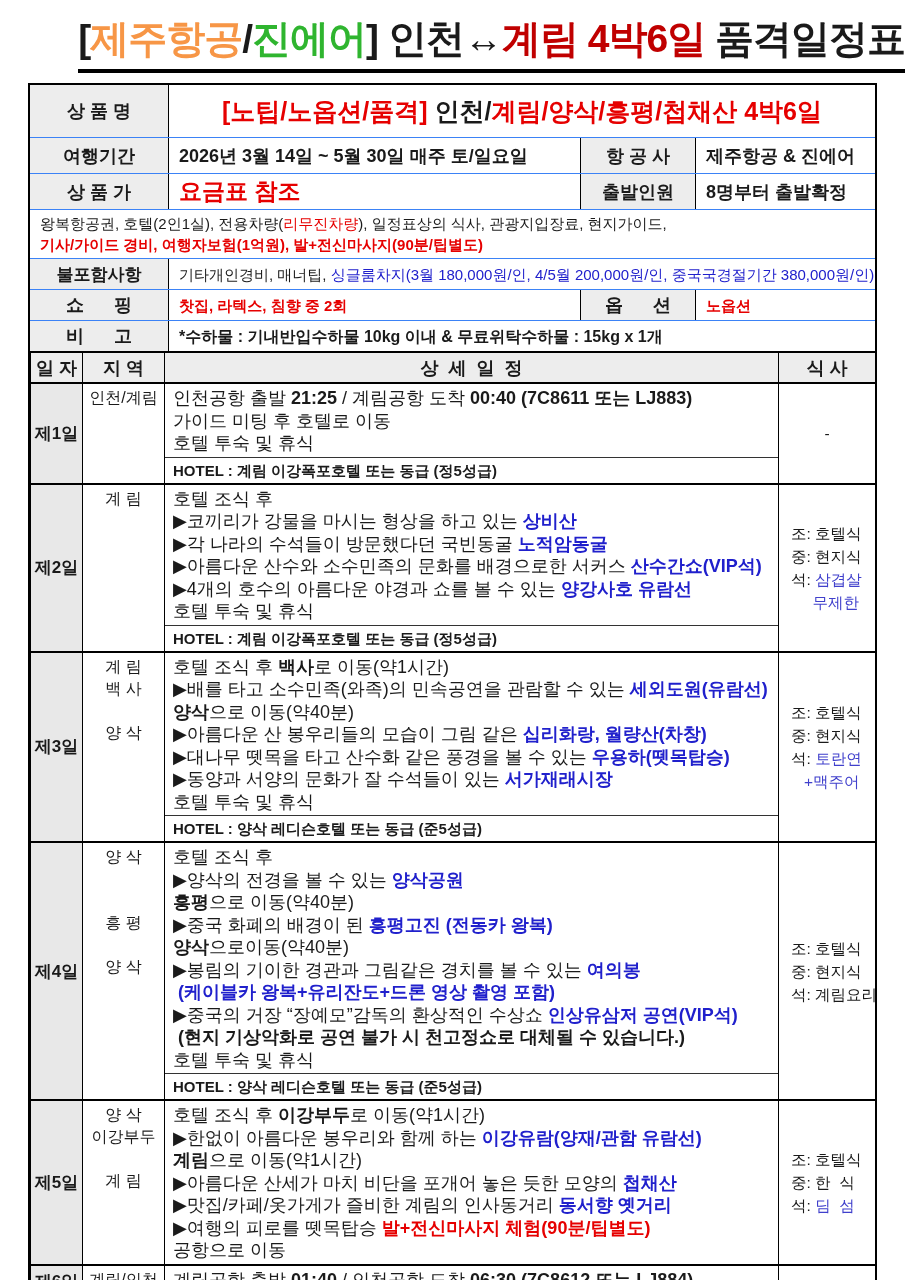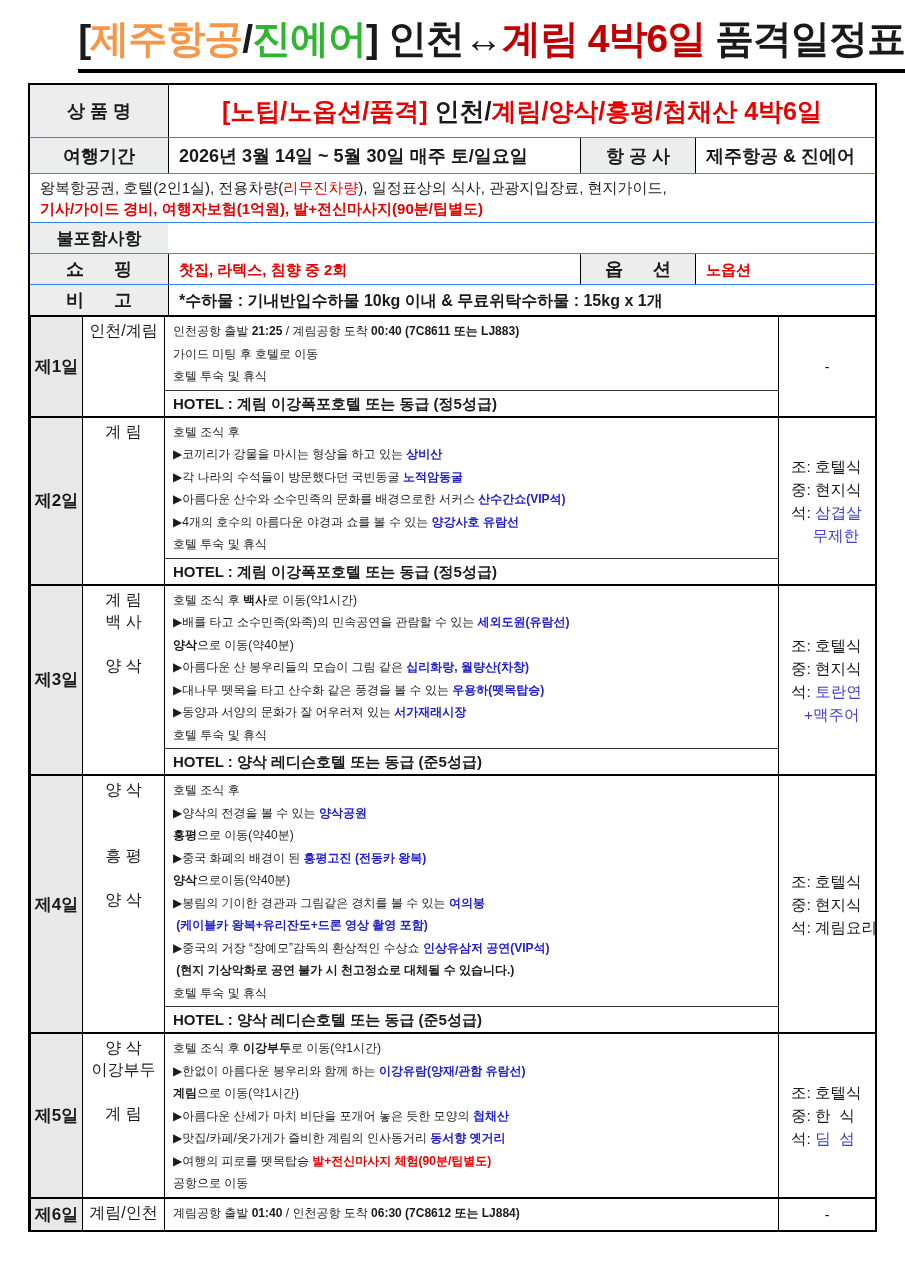--- a/index.html
+++ b/index.html
@@ -51,21 +51,21 @@
     display: grid; grid-template-columns: 52px 82px 614px 1fr;
     border-top: 2px solid #000; min-height: 31px;
   }
   .sch-header .cell { background: #ededed; font-weight: bold; font-size: 18px; align-items: center; white-space: pre; }
   .sch-row { display: grid; grid-template-columns: 52px 82px 614px 1fr; border-top: 2px solid #000; }
   .day-cell { background: #e8e8e8; font-weight: bold; font-size: 17px; align-items: center; padding: 2px 2px; }
   .region-cell { justify-content: flex-start; align-items: center; padding: 3px 2px; font-size: 16px; text-align: right; }
   .region-cell .rline { line-height: 22px; min-height: 22px; white-space: pre; }
   .detail-cell { justify-content: flex-start; padding: 0; }
   .detail-lines { padding: 3px 8px 2px 8px; flex: 1 1 auto; }
-  .detail-lines .line { font-size: 12px; line-height: 22.5px; white-space: pre-wrap; }
+  .detail-lines .line { font-size: 18px; line-height: 22.5px; white-space: pre-wrap; }
   .hotel-strip {
     border-top: 1.5px solid #333;
     font-weight: bold; font-size: 15px;
     padding: 3px 8px; line-height: 19px;
   }
   .meal-cell { font-size: 15.5px; justify-content: center; padding: 4px 4px 4px 12px; }
   .meal-cell .mline { line-height: 23px; white-space: pre; }
   .meal-center { align-items: center; padding-left: 4px; }
   .b { font-weight: bold; }
 </style>
@@ -84,50 +84,65 @@
         </div>
     </div>
 
     <div class="row r-split h36">
       <div class="cell label">여행기간</div>
       <div class="cell val">2026년 3월 14일 ~ 5월 30일 매주 토/일요일</div>
       <div class="cell label">항 공 사</div>
       <div class="cell val">제주항공 &amp; 진에어</div>
     </div>
 
+    <div class="row r-split h36">
+      <div class="cell label">상 품 가</div>
+      <div class="cell val-price">요금표 참조</div>
+      <div class="cell label">출발인원</div>
+      <div class="cell val">8명부터 출발확정</div>
+    </div>
 
     <div class="row r-full h48">
       <div class="cell val-small">
           <div class="line"><span>왕복항공권, 호텔(2인1실), 전용차량(</span><span style="color: var(--red);">리무진차량</span><span>), 일정표상의 식사, 관광지입장료, 현지가이드,</span></div>
           <div class="line"><span class="b" style="color: var(--red);">기사/가이드 경비, 여행자보험(1억원), 발+전신마사지(90분/팁별도)</span></div>
         </div>
     </div>
 
     <div class="row r-full h30">
       <div class="cell label" style="font-size:17px">불포함사항</div>
+      <div class="cell val-small">
+          <div class="line"><span>기타개인경비, 매너팁, </span><span style="color: var(--blue);">싱글룸차지(3월 180,000원/인, 4/5월 200,000원/인, 중국국경절기간 380,000원/인)</span></div>
+        </div>
     </div>
 
     <div class="row r-split h30">
       <div class="cell label">쇼      핑</div>
       <div class="cell val-small">
           <div class="line"><span class="b" style="color: var(--red);">찻집, 라텍스, 침향 중 2회</span></div>
         </div>
       <div class="cell label">옵      션</div>
       <div class="cell val-small">
           <div class="line"><span class="b" style="color: var(--red);">노옵션</span></div>
         </div>
     </div>
 
     <div class="row r-full h30">
       <div class="cell label">비      고</div>
       <div class="cell val-small" style="font-size:16px">
           <div class="line"><span class="b">*수하물 : 기내반입수하물 10kg 이내 &amp; 무료위탁수하물 : 15kg x 1개</span></div>
         </div>
     </div>
 
+    <div class="sch-header">
+      <div class="cell">일 자</div>
+      <div class="cell">지 역</div>
+      <div class="cell" style="align-items:center">상  세  일  정</div>
+      <div class="cell">식 사</div>
+    </div>
 
     <div>
         <div class="sch-row" style="min-height: 84px;">
           <div class="cell day-cell">제1일</div>
           <div class="cell region-cell">
             <div class="rline">인천/계림</div>
           </div>
           <div class="cell detail-cell">
             <div class="detail-lines">
               <div class="line"><span>인천공항 출발 </span><span class="b">21:25</span><span> / 계림공항 도착 </span><span class="b">00:40 (7C8611 또는 LJ883)</span></div>
@@ -171,21 +186,21 @@
             <div class="rline"></div>
             <div class="rline">양 삭</div>
           </div>
           <div class="cell detail-cell">
             <div class="detail-lines">
               <div class="line"><span>호텔 조식 후 </span><span class="b">백사</span><span>로 이동(약1시간)</span></div>
               <div class="line"><span>▶배를 타고 소수민족(와족)의 민속공연을 관람할 수 있는 </span><span class="b" style="color: var(--blue);">세외도원(유람선)</span></div>
               <div class="line"><span class="b">양삭</span><span>으로 이동(약40분)</span></div>
               <div class="line"><span>▶아름다운 산 봉우리들의 모습이 그림 같은 </span><span class="b" style="color: var(--blue);">십리화랑, 월량산(차창)</span></div>
               <div class="line"><span>▶대나무 뗏목을 타고 산수화 같은 풍경을 볼 수 있는 </span><span class="b" style="color: var(--blue);">우용하(뗏목탑승)</span></div>
-              <div class="line"><span>▶동양과 서양의 문화가 잘 어우러져 있는 </span><span class="b" style="color: var(--blue);">서가재래시장</span></div>
+              <div class="line"><span>▶동양과 서양의 문화가 잘 수석들이 있는 </span><span class="b" style="color: var(--blue);">서가재래시장</span></div>
               <div class="line"><span>호텔 투숙 및 휴식</span></div>
             </div>
             <div class="hotel-strip">HOTEL : 양삭 레디슨호텔 또는 동급 (준5성급)</div>
           </div>
           <div class="cell meal-cell">
             <div class="mline"><span>조: 호텔식</span></div>
             <div class="mline"><span>중: 현지식</span></div>
             <div class="mline"><span>석: </span><span style="color: var(--mblue);">토란연</span></div>
             <div class="mline"><span>   </span><span style="color: var(--mblue);">+맥주어</span></div>
           </div>

